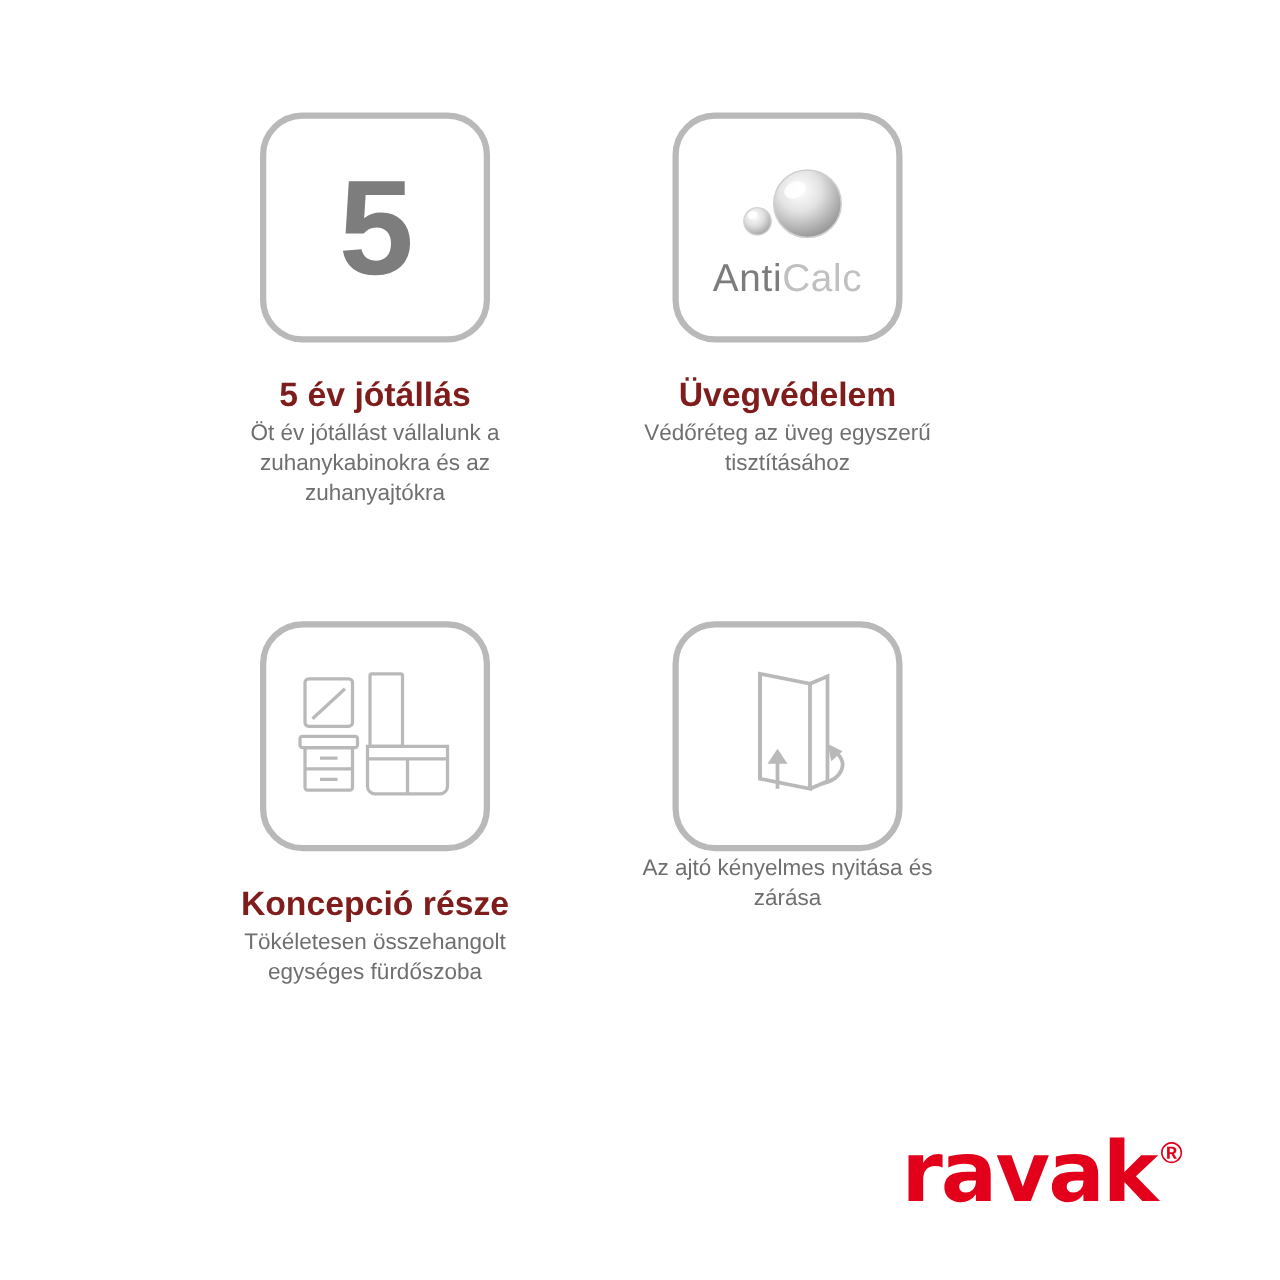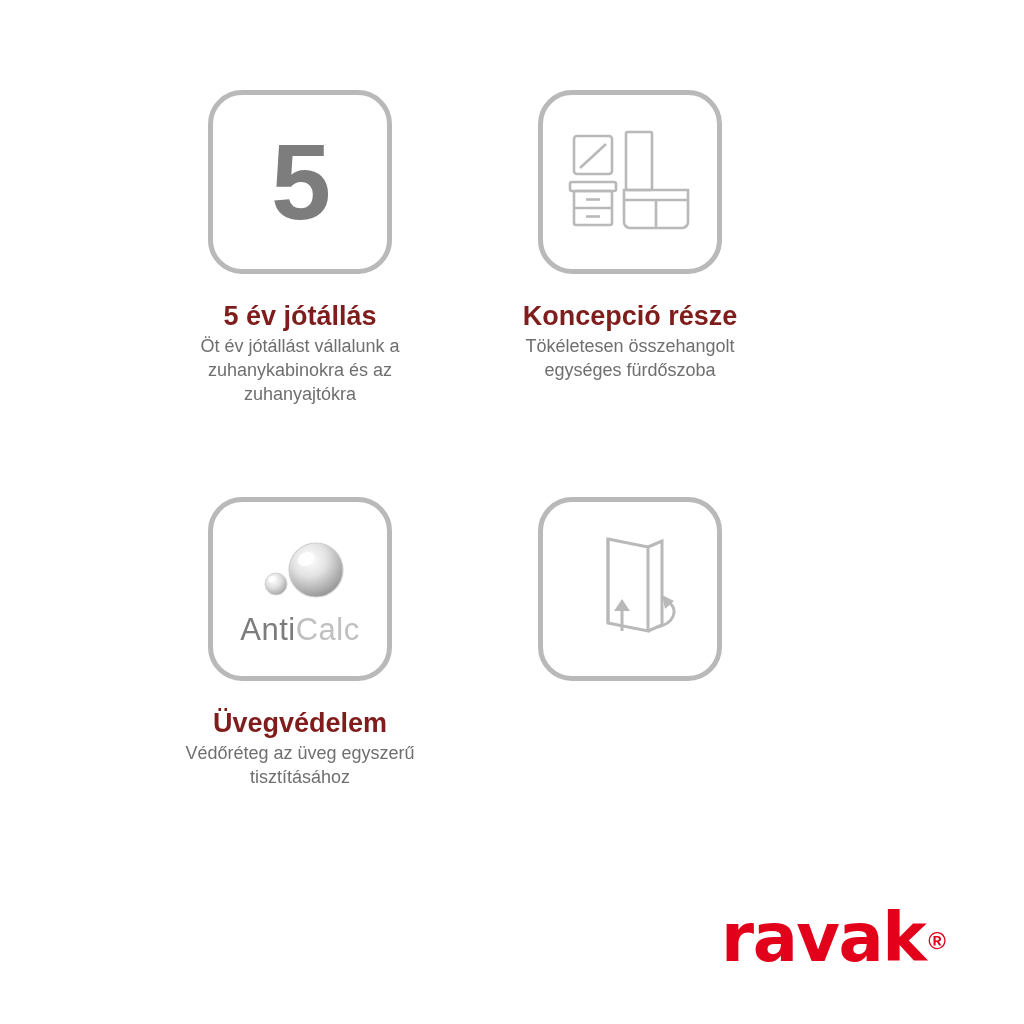--- a/index.html
+++ b/index.html
@@ -96,21 +96,21 @@
   }
   .anticalc-text .dark { color: #7c7c7c; }
   .anticalc-text .light { color: #c0c0c0; }
 
   
   .logo {
     position: absolute;
     right: 78px;
     bottom: 52px;
     display: flex;
-    align-items: center;
+    align-items: flex-start;
   }
   .logo-text {
     font-family: "DejaVu Sans", sans-serif;
     font-size: 67px;
     font-weight: bold;
     color: #e2001a;
     letter-spacing: -1.5px;
     line-height: 1;
   }
   .logo-reg {
@@ -128,45 +128,20 @@
 <div class="sheet">
 
   <div class="feature-grid">
 
     <div class="feature">
       <div class="icon-box">
         <span class="num-five">5</span>
       </div>
       <div class="feature-title">5 év jótállás</div>
       <div class="feature-desc">Öt év jótállást vállalunk a zuhanykabinokra és az zuhanyajtókra</div>
-    </div>
-
-    <div class="feature">
-      <div class="icon-box">
-        <svg width="132" height="120" viewBox="0 0 132 120" fill="none" stroke="#b9b9b9" stroke-width="2.6">
-
-          <rect x="10" y="14" width="38" height="38" rx="3"></rect>
-          <line x1="16" y1="46" x2="42" y2="22"></line>
-
-          <rect x="6" y="60" width="46" height="9" rx="2"></rect>
-
-          <rect x="10" y="69" width="38" height="34" rx="2"></rect>
-          <line x1="10" y1="86" x2="48" y2="86"></line>
-          <line x1="22" y1="77.5" x2="36" y2="77.5"></line>
-          <line x1="22" y1="94.5" x2="36" y2="94.5"></line>
-
-          <rect x="62" y="10" width="26" height="58" rx="1.5"></rect>
-
-          <path d="M60 68 H124 V100 a6 6 0 0 1 -6 6 H66 a6 6 0 0 1 -6 -6 Z"></path>
-          <line x1="60" y1="78" x2="124" y2="78"></line>
-          <line x1="92" y1="78" x2="92" y2="106"></line>
-        </svg>
-      </div>
-      <div class="feature-title">Koncepció része</div>
-      <div class="feature-desc">Tökéletesen összehangolt egységes fürdőszoba</div>
     </div>
 
     <div class="feature">
       <div class="icon-box">
         <div class="anticalc-wrap">
           <svg width="120" height="70" viewBox="0 0 120 70">
             <defs>
               <radialGradient id="bigDrop" cx="38%" cy="30%" r="70%">
                 <stop offset="0%" stop-color="#ffffff"></stop>
                 <stop offset="45%" stop-color="#e3e3e3"></stop>
@@ -187,37 +162,63 @@
             <span class="dark">Anti</span><span class="light">Calc</span>
           </div>
         </div>
       </div>
       <div class="feature-title">Üvegvédelem</div>
       <div class="feature-desc">Védőréteg az üveg egyszerű tisztításához</div>
     </div>
 
     <div class="feature">
       <div class="icon-box">
+        <svg width="132" height="120" viewBox="0 0 132 120" fill="none" stroke="#b9b9b9" stroke-width="2.6">
+
+          <rect x="10" y="14" width="38" height="38" rx="3"></rect>
+          <line x1="16" y1="46" x2="42" y2="22"></line>
+
+          <rect x="6" y="60" width="46" height="9" rx="2"></rect>
+
+          <rect x="10" y="69" width="38" height="34" rx="2"></rect>
+          <line x1="10" y1="86" x2="48" y2="86"></line>
+          <line x1="22" y1="77.5" x2="36" y2="77.5"></line>
+          <line x1="22" y1="94.5" x2="36" y2="94.5"></line>
+
+          <rect x="62" y="10" width="26" height="58" rx="1.5"></rect>
+
+          <path d="M60 68 H124 V100 a6 6 0 0 1 -6 6 H66 a6 6 0 0 1 -6 -6 Z"></path>
+          <line x1="60" y1="78" x2="124" y2="78"></line>
+          <line x1="92" y1="78" x2="92" y2="106"></line>
+        </svg>
+      </div>
+      <div class="feature-title">Koncepció része</div>
+      <div class="feature-desc">Tökéletesen összehangolt egységes fürdőszoba</div>
+    </div>
+
+    <div class="feature">
+      <div class="icon-box">
         <svg width="120" height="124" viewBox="0 0 120 124" fill="none" stroke="#b9b9b9" stroke-width="3">
 
           <path d="M38 12 L78 20 L78 104 L38 96 Z"></path>
           <path d="M38 12 L38 96"></path>
           <path d="M78 20 L92 14 L92 98 L78 104"></path>
 
           <g stroke-width="3">
             <line x1="52" y1="104" x2="52" y2="76"></line>
             <path d="M44 84 L52 72 L60 84 Z" fill="#b9b9b9" stroke="none"></path>
           </g>
 
           <g stroke-width="3">
             <path d="M88 100 C 104 96 108 84 100 76"></path>
             <path d="M92 68 L104 74 L95 82 Z" fill="#b9b9b9" stroke="none"></path>
           </g>
         </svg>
       </div>
+      <div class="feature-desc">Az ajtó kényelmes nyitása és zárása</div>
     </div>
 
   </div>
 
   <div class="logo">
     <span class="logo-text">ravak</span>
     <span class="logo-reg">®</span>
   </div>
 
 </div>

